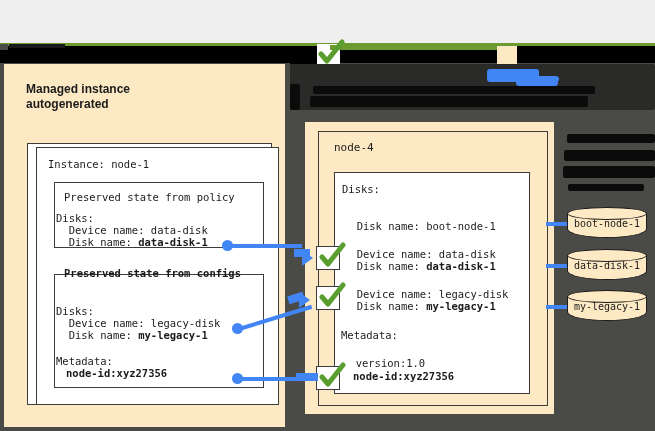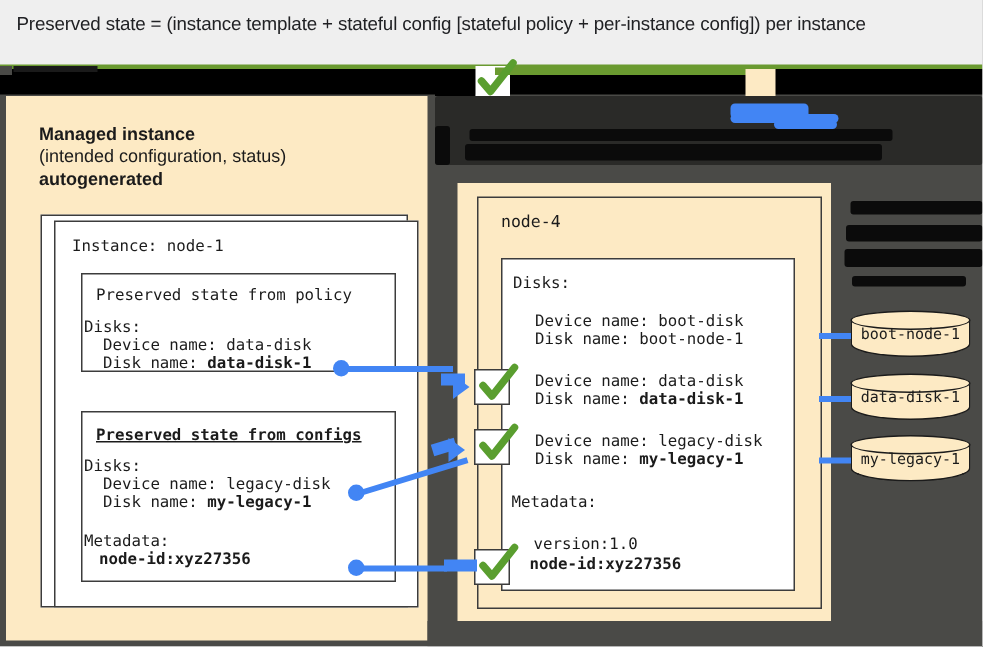--- a/index.html
+++ b/index.html
@@ -236,21 +236,20 @@
   }
 </style>
 </head>
 <body>
 
 <div class="canvas">
 
   <div class="dark-backdrop"></div>
 
   <div class="header-band"></div>
-  <div class="header-caption">Preserved state = (instance template + stateful config [stateful policy + per-instance config]) per instance</div>
 
   <div class="green-rule"></div>
 
   <div class="black-strip"></div>
   <div class="black-strip-notch"></div>
   <div class="black-strip-tab"></div>
 
   <div class="strip-dark-left"></div>
   <div class="strip-check-white"></div>
   <div class="strip-green-line"></div>
@@ -268,52 +267,50 @@
   <div class="blur-bar" style="left:290px; top:84px; width:10px; height:26px;"></div>
 
   <div class="blur-bar" style="left:567px; top:134px; width:88px; height:9px;"></div>
   <div class="blur-bar" style="left:564px; top:150px; width:91px; height:11px;"></div>
   <div class="blur-bar" style="left:563px; top:166px; width:92px; height:12px;"></div>
   <div class="blur-bar" style="left:568px; top:184px; width:76px; height:7px;"></div>
 
   <div class="panel-left">
     <div class="panel-left-title">
       <div class="b">Managed instance</div>
-      <div>(intended configuration, status)</div>
       <div class="b">autogenerated</div>
     </div>
   </div>
 
   <div class="box-white" style="left:27px; top:143px; width:245px; height:262px;"></div>
 
   <div class="box-white" style="left:36px; top:147px; width:243px; height:258px;"></div>
   <div class="mono" style="position:absolute; left:48px; top:158px;">Instance: node-1</div>
 
   <div class="box-white" style="left:54px; top:182px; width:210px; height:66px;"></div>
   <div class="mono" style="position:absolute; left:64px; top:191px; font-weight:normal;">Preserved state from policy</div>
   <div class="mono" style="position:absolute; left:56px; top:212px;">Disks:</div>
   <div class="mono" style="position:absolute; left:56px; top:224px;">  Device name: data-disk</div>
   <div class="mono" style="position:absolute; left:56px; top:236px;"><span>  Disk name: </span><b>data-disk-1</b></div>
 
   <div class="box-white" style="left:54px; top:274px; width:210px; height:114px;"></div>
-  <div class="mono" style="position:absolute; left:64px; top:284px; font-weight:bold;text-decoration:underline;">Preserved state from configs</div>
+  <div class="mono" style="position:absolute; left:64px; top:267px; font-weight:bold;">Preserved state from configs</div>
   <div class="mono" style="position:absolute; left:56px; top:305px;">Disks:</div>
   <div class="mono" style="position:absolute; left:56px; top:317px;">  Device name: legacy-disk</div>
   <div class="mono" style="position:absolute; left:56px; top:329px;"><span>  Disk name: </span><b>my-legacy-1</b></div>
   <div class="mono" style="position:absolute; left:56px; top:355px;">Metadata:</div>
   <div class="mono" style="position:absolute; left:66px; top:367px; font-weight:bold;">node-id:xyz27356</div>
 
   <div class="panel-right"></div>
   <div class="panel-right-inner"></div>
   <div class="node-label">node-4</div>
 
   <div class="box-white" style="left:334px; top:172px; width:196px; height:222px;"></div>
   <div class="mono" style="position:absolute; left:342px; top:183px;">Disks:</div>
 
-  <div class="mono" style="position:absolute; left:344px; top:208px;">  Device name: boot-disk</div>
   <div class="mono" style="position:absolute; left:344px; top:220px;">  Disk name: boot-node-1</div>
 
   <div class="mono" style="position:absolute; left:344px; top:248px;">  Device name: data-disk</div>
   <div class="mono" style="position:absolute; left:344px; top:260px;"><span>  Disk name: </span><b>data-disk-1</b></div>
 
   <div class="mono" style="position:absolute; left:344px; top:288px;">  Device name: legacy-disk</div>
   <div class="mono" style="position:absolute; left:344px; top:300px;"><span>  Disk name: </span><b>my-legacy-1</b></div>
 
   <div class="mono" style="position:absolute; left:341px; top:329px;">Metadata:</div>
   <div class="mono" style="position:absolute; left:343px; top:357px;">  version:1.0</div>

